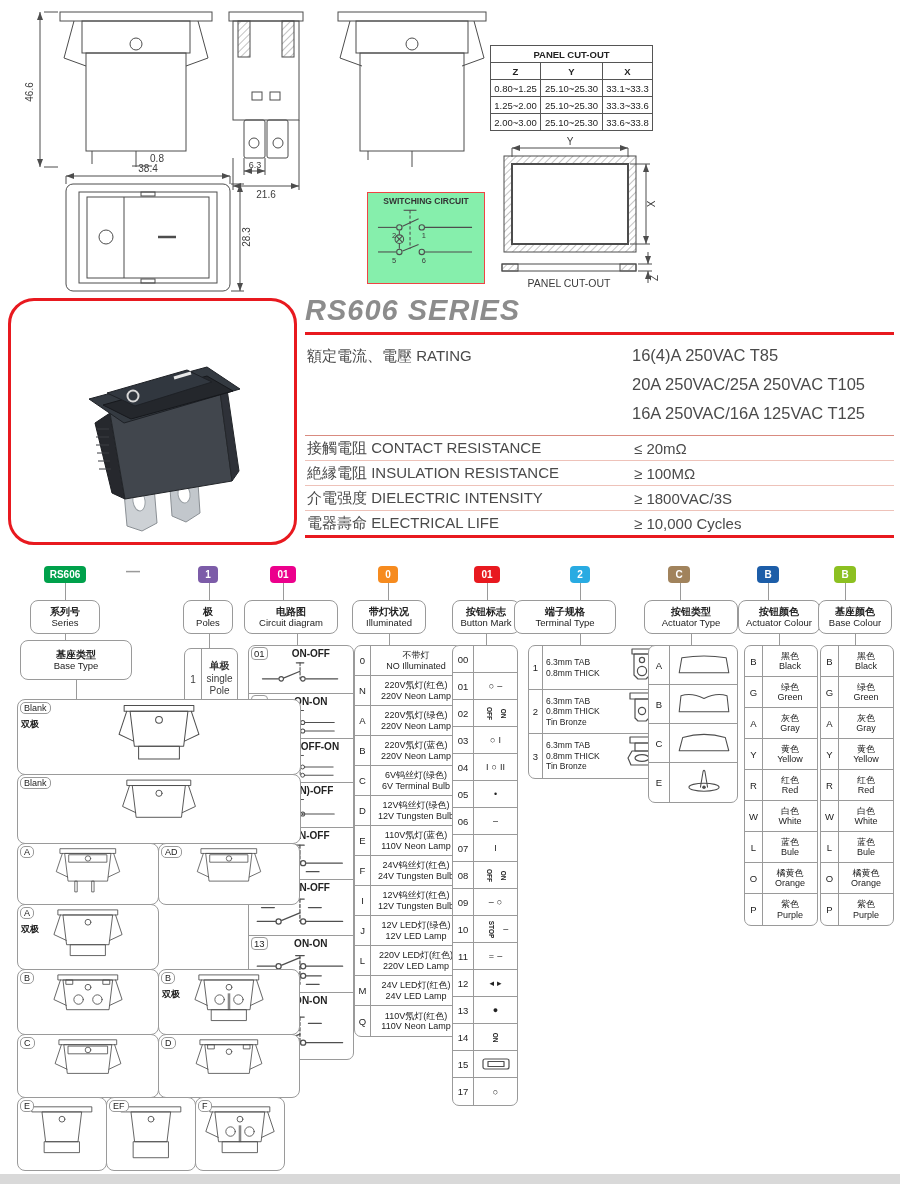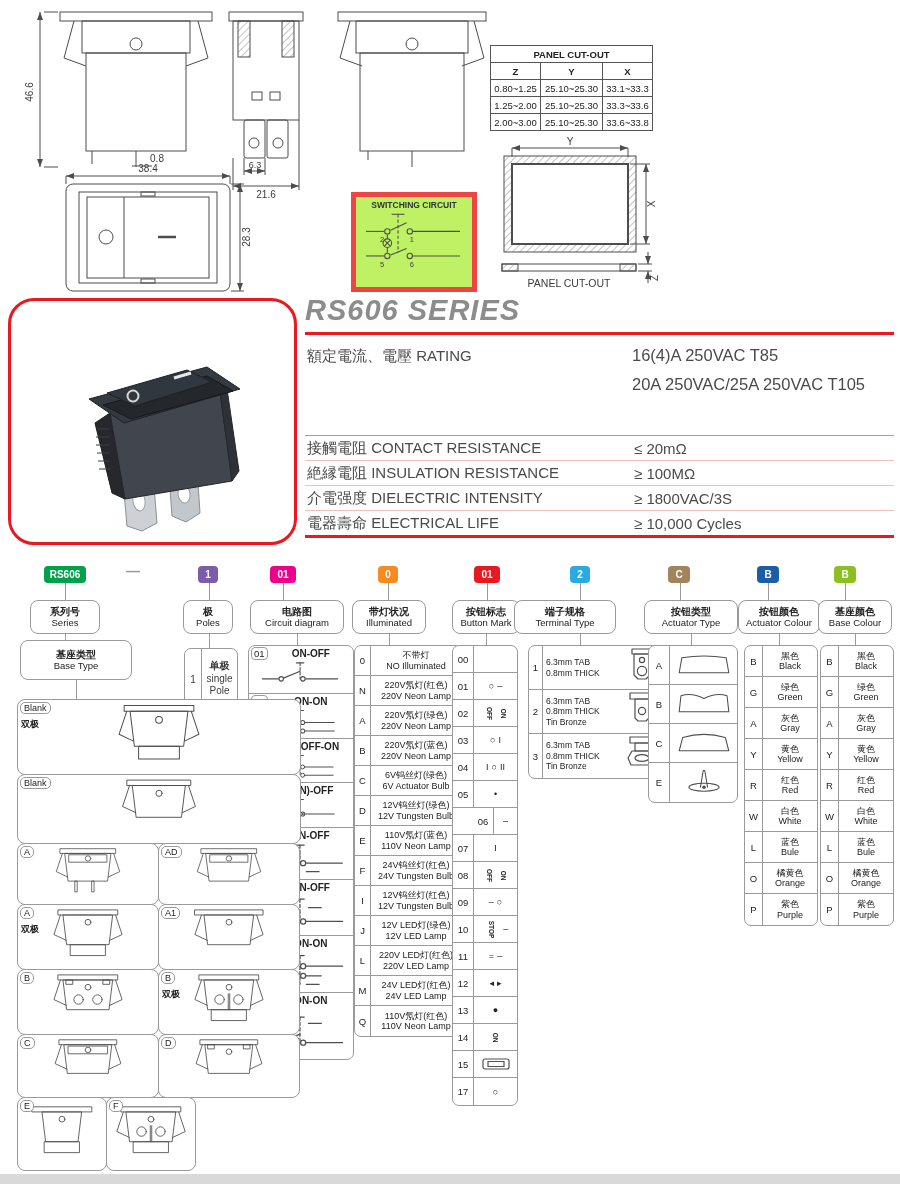--- a/index.html
+++ b/index.html
@@ -2,21 +2,21 @@
 <html><head>
 <meta charset="utf-8">
 <style>
   html,body{margin:0;padding:0;background:#fff;}
   .sheet{position:relative;width:900px;height:1184px;background:#fff;overflow:hidden;
          font-family:"Liberation Sans",sans-serif;color:#3c3c3c;}
   svg text{font-family:"Liberation Sans",sans-serif;}
 
   
   .tech{position:absolute;left:0;top:0;}
-  .swc-box{position:absolute;left:351px;top:192px;width:116px;height:90px;border:5px solid #ef4444;background:#bef264;}
+  .swc-box{position:absolute;left:367px;top:192px;width:116px;height:90px;border:1px solid #ef4444;background:#86efac;}
   .swc-title{font-size:8.5px;text-align:center;margin-top:3px;font-weight:bold;color:#333;}
   .pc-table{position:absolute;left:490px;top:45px;width:163px;border-collapse:collapse;font-size:9.5px;color:#222;background:#fff;}
   .pc-table td,.pc-table th{border:1px solid #555;text-align:center;padding:1px 0;font-weight:normal;height:14px;}
   .pc-table .t{font-weight:bold;}
 
   
   .photo{position:absolute;left:8px;top:298px;width:283px;height:241px;border:3px solid #E8191F;border-radius:26px;background:#fff;overflow:hidden;}
   .series{position:absolute;left:305px;top:294px;width:589px;}
   .series-title{font-size:29px;font-weight:bold;font-style:italic;color:#8c8c8c;letter-spacing:1px;}
   .redline{height:3px;background:#E8191F;margin-top:5px;}
@@ -245,20 +245,21 @@
   </div>
 
   <div class="series">
     <div class="series-title">RS606 SERIES</div>
     <div class="redline"></div>
     <div class="rating">
       <div class="lab">額定電流、電壓 RATING</div>
       <div class="vals" id="rating-vals">
           <div>16(4)A 250VAC T85</div>
           <div>20A 250VAC/25A 250VAC T105</div>
+          <div>16A 250VAC/16A 125VAC T125</div>
         </div>
     </div>
     <div class="specs" id="specs">
         <div class="spec-row">
           <span class="lab">接觸電阻 CONTACT RESISTANCE</span>
           <span class="val">≤ 20mΩ</span>
         </div>
         <div class="spec-row">
           <span class="lab">絶縁電阻 INSULATION RESISTANCE</span>
           <span class="val">≥ 100MΩ</span>
@@ -279,21 +280,21 @@
       <div class="lblbox" style="left: 30px; width: 70px;">
         <span class="cn">系列号</span>
         <span class="en">Series</span>
       </div>
       <div class="badge" style="left: 198px; width: 20px; background: rgb(124, 92, 168);">1</div>
       <div class="lblbox" style="left: 183px; width: 50px;">
         <span class="cn">极</span>
         <span class="en">Poles</span>
       </div>
       <div class="badge" style="left: 270px; width: 26px; background: rgb(236, 0, 140);">01</div>
-      <div class="lblbox" style="left: 250px; width: 94px;">
+      <div class="lblbox" style="left: 244px; width: 94px;">
         <span class="cn">电路图</span>
         <span class="en">Circuit diagram</span>
       </div>
       <div class="badge" style="left: 378px; width: 20px; background: rgb(246, 139, 31);">0</div>
       <div class="lblbox" style="left: 352px; width: 74px;">
         <span class="cn">带灯状况</span>
         <span class="en">Illuminated</span>
       </div>
       <div class="badge" style="left: 474px; width: 26px; background: rgb(232, 25, 31);">01</div>
       <div class="lblbox" style="left: 452px; width: 68px;">
@@ -546,21 +547,21 @@
         <div class="codecell" style="width: 15px;">B</div>
         <div class="txt2">
           <div class="cn">220V氖灯(蓝色)</div>
           <div class="en">220V Neon Lamp</div>
         </div>
       </div>
       <div class="rrow" style="height: 30px;">
         <div class="codecell" style="width: 15px;">C</div>
         <div class="txt2">
           <div class="cn">6V钨丝灯(绿色)</div>
-          <div class="en">6V Actuator Bulb</div>
+          <div class="en">6V Terminal Bulb</div>
         </div>
       </div>
       <div class="rrow" style="height: 30px;">
         <div class="codecell" style="width: 15px;">D</div>
         <div class="txt2">
           <div class="cn">12V钨丝灯(绿色)</div>
           <div class="en">12V Tungsten Bulb</div>
         </div>
       </div>
       <div class="rrow" style="height: 30px;">
@@ -647,21 +648,21 @@
           <span>II</span>
         </div>
       </div>
       <div class="rrow" style="height: 27px;">
         <div class="codecell" style="width: 20px;">05</div>
         <div class="markcell">
           <span>•</span>
         </div>
       </div>
       <div class="rrow" style="height: 27px;">
-        <div class="codecell" style="width: 20px; margin-left: 20px;">06</div>
+        <div class="codecell" style="width: 20px;">06</div>
         <div class="markcell">
           <span>–</span>
         </div>
       </div>
       <div class="rrow" style="height: 27px;">
         <div class="codecell" style="width: 20px;">07</div>
         <div class="markcell">
           <span>I</span>
         </div>
       </div>
@@ -1010,32 +1011,20 @@
           <span class="bt-tag">A</span>
           <span class="bt-sub">双极</span>
           <div><svg viewBox="0 0 110 80" width="118" height="58" preserveAspectRatio="xMidYMid meet">
               <g fill="none" stroke="#4f4f4f" stroke-width="1.2" stroke-linecap="round" stroke-linejoin="round">
                 <rect x="14" y="4" width="82" height="7"></rect>
                 <path d="M17 11 L8 38 L25 46"></path>
                 <path d="M93 11 L102 38 L85 46"></path>
                 <path d="M21 11 L89 11 L84 52 L26 52 Z"></path>
                 <circle cx="55" cy="21" r="4"></circle>
                 <rect x="31" y="52" width="48" height="15"></rect>
-              </g>
-            </svg></div>
-        </div>
-        <div class="bt-cell" style="width: 142px; height: 66px;">
-          <span class="bt-tag">A1</span>
-          <div><svg viewBox="0 0 110 80" width="118" height="58" preserveAspectRatio="xMidYMid meet">
-              <g fill="none" stroke="#4f4f4f" stroke-width="1.2" stroke-linecap="round" stroke-linejoin="round">
-                <rect x="8" y="4" width="94" height="7"></rect>
-                <path d="M17 11 L8 38 L25 46"></path>
-                <path d="M93 11 L102 38 L85 46"></path>
-                <path d="M21 11 L89 11 L84 52 L26 52 Z"></path>
-                <circle cx="55" cy="21" r="4"></circle>
               </g>
             </svg></div>
         </div>
       </div>
       <div class="bt-row">
         <div class="bt-cell" style="width: 142px; height: 66px;">
           <span class="bt-tag">B</span>
           <div><svg viewBox="0 0 110 80" width="118" height="58" preserveAspectRatio="xMidYMid meet">
               <g fill="none" stroke="#4f4f4f" stroke-width="1.2" stroke-linecap="round" stroke-linejoin="round">
                 <rect x="14" y="4" width="82" height="7"></rect>
@@ -1104,20 +1093,31 @@
           <div><svg viewBox="0 0 110 80" width="80" height="66" preserveAspectRatio="xMidYMid meet">
               <g fill="none" stroke="#4f4f4f" stroke-width="1.2" stroke-linecap="round" stroke-linejoin="round">
                 <rect x="14" y="4" width="82" height="7"></rect>
                 <path d="M28 11 L82 11 L77 52 L33 52 Z"></path>
                 <circle cx="55" cy="21" r="4"></circle>
                 <rect x="31" y="52" width="48" height="15"></rect>
               </g>
             </svg></div>
         </div>
         <div class="bt-cell" style="width: 90px; height: 74px;">
+          <span class="bt-tag">EF</span>
+          <div><svg viewBox="0 0 110 80" width="80" height="66" preserveAspectRatio="xMidYMid meet">
+              <g fill="none" stroke="#4f4f4f" stroke-width="1.2" stroke-linecap="round" stroke-linejoin="round">
+                <rect x="14" y="4" width="82" height="7"></rect>
+                <path d="M28 11 L82 11 L77 52 L33 52 Z"></path>
+                <circle cx="55" cy="21" r="4"></circle>
+                <rect x="31" y="52" width="48" height="22"></rect>
+              </g>
+            </svg></div>
+        </div>
+        <div class="bt-cell" style="width: 90px; height: 74px;">
           <span class="bt-tag">F</span>
           <div><svg viewBox="0 0 110 80" width="80" height="66" preserveAspectRatio="xMidYMid meet">
               <g fill="none" stroke="#4f4f4f" stroke-width="1.2" stroke-linecap="round" stroke-linejoin="round">
                 <rect x="14" y="4" width="82" height="7"></rect>
                 <path d="M17 11 L8 38 L25 46"></path>
                 <path d="M93 11 L102 38 L85 46"></path>
                 <path d="M21 11 L89 11 L84 52 L26 52 Z"></path>
                 <circle cx="55" cy="21" r="4"></circle>
                 <circle cx="42" cy="38" r="6.5"></circle>
                 <circle cx="68" cy="38" r="6.5"></circle>

